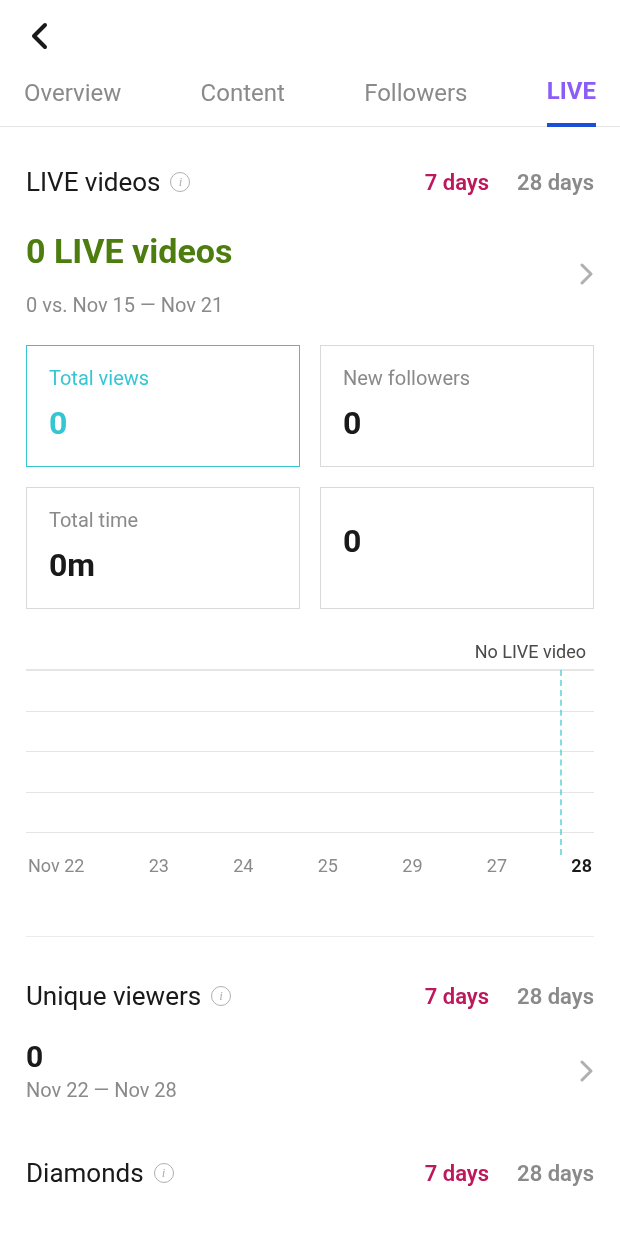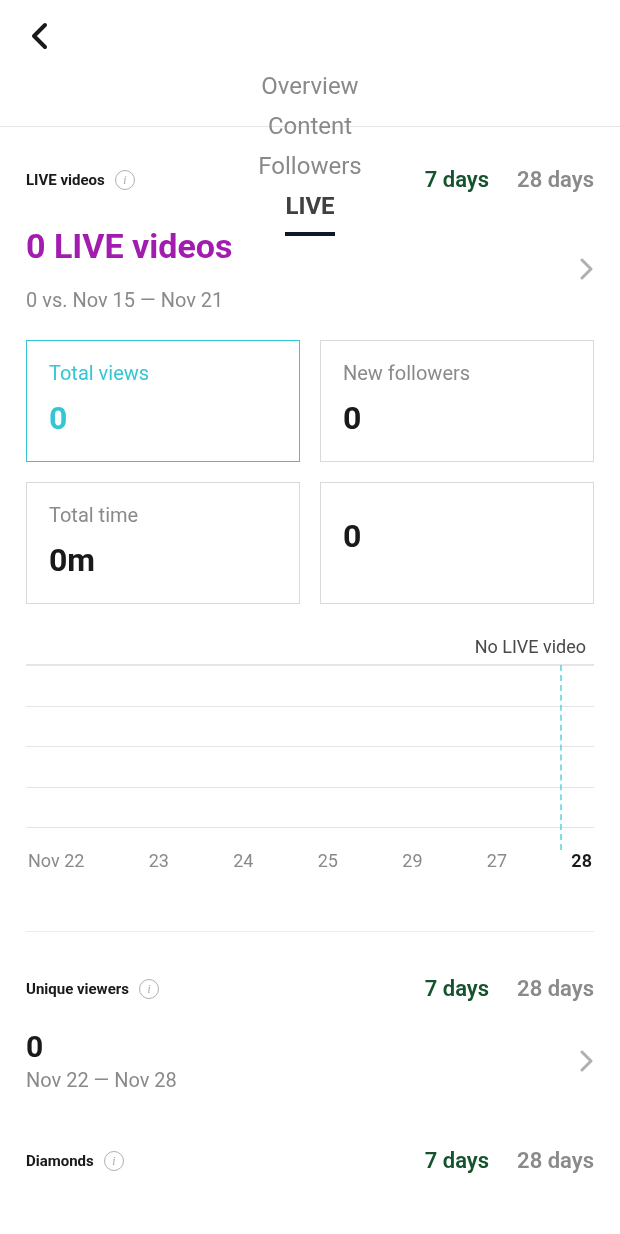--- a/index.html
+++ b/index.html
@@ -36,52 +36,51 @@
     font-weight: 700;
     color: #1a1a1a;
   }
   .tabs {
     display: flex;
     justify-content: space-between;
     padding: 0 24px;
     border-bottom: 1px solid #e5e5e5;
     height: 55px;
     align-items: center;
-    flex-direction: column;
   }
   .tab {
     font-size: 24px;
     font-weight: 400;
     color: #8a8a8a;
     padding-bottom: 12px;
     cursor: pointer;
     height: 55px;
     display: flex;
     align-items: center;
   }
   .tab.active {
-    color: #404040;
-    font-weight: 700;
-    border-bottom: 4px solid #0f172a;
+    color: #8b5cf6;
+    font-weight: 700;
+    border-bottom: 4px solid #1d4ed8;
   }
   .content { padding: 0 26px; }
   .section-header {
     display: flex;
     align-items: center;
     justify-content: space-between;
     margin-top: 40px;
   }
   .section-left {
     display: flex;
     align-items: center;
     gap: 10px;
   }
   .section-title {
-    font-size: 15px;
-    font-weight: 700;
+    font-size: 26px;
+    font-weight: 400;
     color: #1a1a1a;
   }
   .info-icon {
     width: 20px;
     height: 20px;
     border: 1.5px solid #b0b0b0;
     border-radius: 50%;
     display: inline-flex;
     align-items: center;
     justify-content: center;
@@ -90,31 +89,31 @@
     font-style: italic;
     font-family: Georgia, serif;
   }
   .range-toggle {
     display: flex;
     gap: 28px;
     font-size: 22px;
     font-weight: 600;
   }
   .range-opt { color: #8a8a8a; cursor: pointer; }
-  .range-opt.active { color: #14532d; text-align: center; }
+  .range-opt.active { color: #be185d; text-align: center; }
   .metric-row {
     margin-top: 34px;
     display: flex;
     align-items: center;
     justify-content: space-between;
   }
   .metric-big {
     font-size: 34px;
     font-weight: 700;
-    color: #a21caf;
+    color: #4d7c0f;
   }
   .metric-sub {
     font-size: 20px;
     color: #8a8a8a;
     margin-top: 22px;
   }
   .chevron-right {
     color: #b0b0b0;
   }
   .cards {

